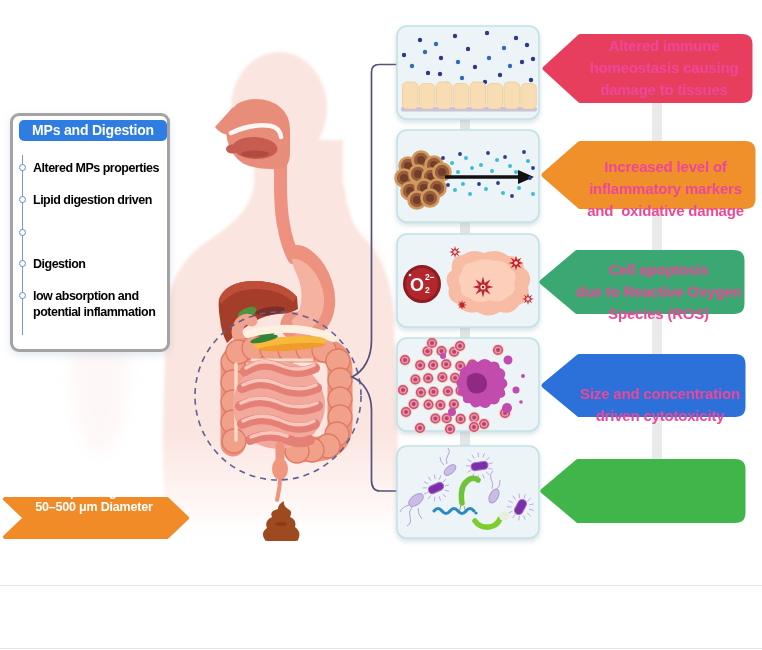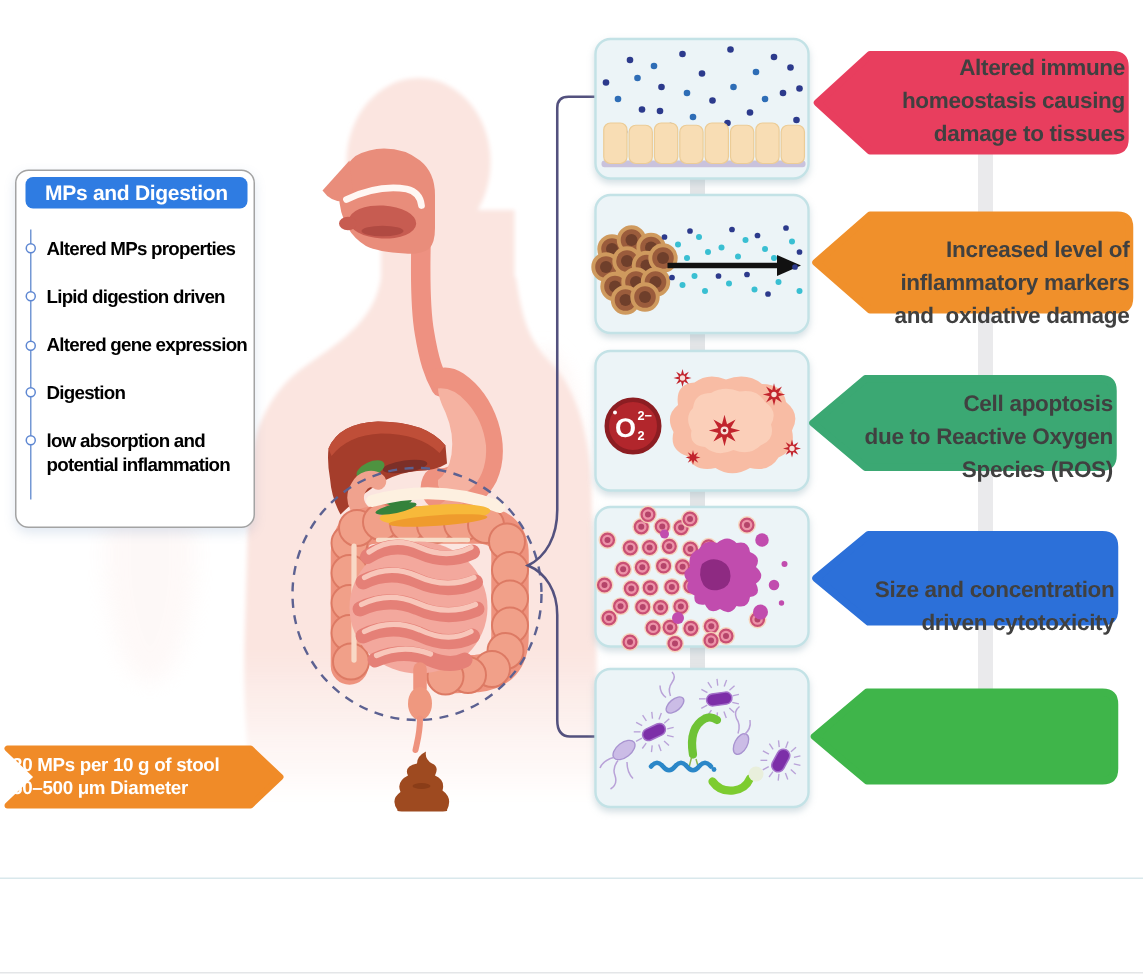--- a/index.html
+++ b/index.html
@@ -1,35 +1,35 @@
 <!DOCTYPE html>
 <html><head><meta charset="utf-8">
 <style>
 * { margin:0; padding:0; box-sizing:border-box; }
 html,body { width:762px; height:650px; background:#fff; overflow:hidden; }
 #stage { position:relative; width:762px; height:650px; background:#fff;
   font-family:"Liberation Sans", sans-serif; }
 #bg { position:absolute; left:0; top:0; }
-.btxt { position:absolute; color:#404040; font-weight:bold; font-size:15px;
-  letter-spacing:-0.2px; text-align:right; line-height:22px;
+.btxt { position:absolute; color:#ec4899; font-weight:bold; font-size:15px;
+  letter-spacing:-0.2px; text-align:center; line-height:22px;
   display:flex; flex-direction:column; justify-content:center; }
 .card { position:absolute; left:10px; top:113px; width:160px; height:239px;
-  background:#fff; border:1px solid #a3a3a3; border-radius:9px;
+  background:#fff; border:3px solid #a3a3a3; border-radius:9px;
   box-shadow:0 3px 8px rgba(90,130,180,0.18); }
 .chead { position:absolute; left:6px; top:4px; width:148px; height:21px;
   background:#2f7ce2; border-radius:5px; color:#fff; font-weight:bold;
   font-size:14px; letter-spacing:-0.2px; text-align:center; line-height:21px; }
 .item { position:absolute; left:20px; color:#000000; font-weight:bold;
   font-size:12.5px; letter-spacing:-0.5px; line-height:16px; white-space:nowrap; }
 .vline { position:absolute; left:9px; top:39px; width:1.2px; height:180px; background:#7498d4; }
 .bullet { position:absolute; left:5.5px; width:7px; height:7px; border-radius:50%;
   background:#fff; border:1.4px solid #5e87d2; }
-.ribtxt { position:absolute; left:8px; top:497px; width:172px; height:42px;
+.ribtxt { position:absolute; left:8px; top:479px; width:172px; height:42px;
   color:#fff; font-weight:bold; font-size:12.5px; letter-spacing:-0.2px;
-  line-height:15px; display:flex; flex-direction:column; justify-content:center; }
+  text-align:center; line-height:15px; display:flex; flex-direction:column; justify-content:center; }
 </style></head>
 <body>
 <div id="stage">
 <div id="bg"><svg width="762" height="650" viewBox="0 0 762 650">
 
 <defs>
  <linearGradient id="fade" x1="0" y1="0" x2="0" y2="1">
   <stop offset="0.68" stop-color="#fbe5e0"></stop>
   <stop offset="0.97" stop-color="#fbe5e0" stop-opacity="0"></stop>
  </linearGradient>
@@ -439,21 +439,20 @@
 <line x1="0" y1="648.5" x2="762" y2="648.5" stroke="#e4e6e8" stroke-width="1"></line>
 </svg></div>
 <div class="card">
   <div class="chead">MPs and Digestion</div>
   <div class="vline"></div>
   <div class="bullet" style="top:48px"></div>
       <div class="item" style="top:44px">Altered MPs properties</div>
   <div class="bullet" style="top:80px"></div>
       <div class="item" style="top:76px">Lipid digestion driven</div>
   <div class="bullet" style="top:112.5px"></div>
-      <div class="item" style="top:108px">Altered gene expression</div>
   <div class="bullet" style="top:144px"></div>
       <div class="item" style="top:140px">Digestion</div>
   <div class="bullet" style="top:176px"></div>
       <div class="item" style="top:172px">low absorption and<br>potential inflammation</div>
 </div>
 <div class="btxt" style="left:578px; top:36px; width:172px; height:64px;">Altered immune<br>homeostasis causing<br>damage to tissues</div>
 <div class="btxt" style="left:578px; top:143px; width:175px; height:64px;margin-top:14px;">Increased level of<br>inflammatory markers<br>and &nbsp;oxidative damage</div>
 <div class="btxt" style="left:575px; top:252px; width:167px; height:60px;margin-top:10px;">Cell apoptosis<br>due to Reactive Oxygen<br>Species (ROS)</div>
 <div class="btxt" style="left:577px; top:376px; width:166px; height:58px;">Size and concentration<br>driven cytotoxicity</div>
 <div class="ribtxt">20 MPs per 10 g of stool<br>50–500 μm Diameter</div>

